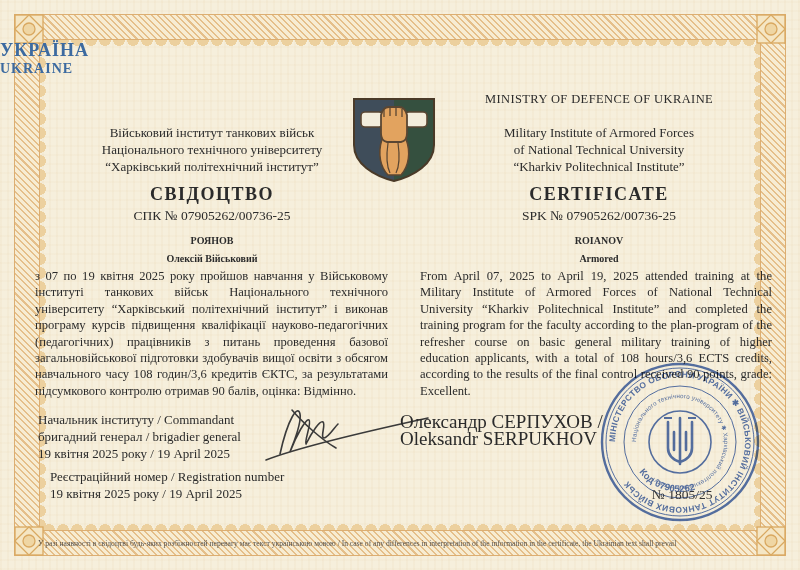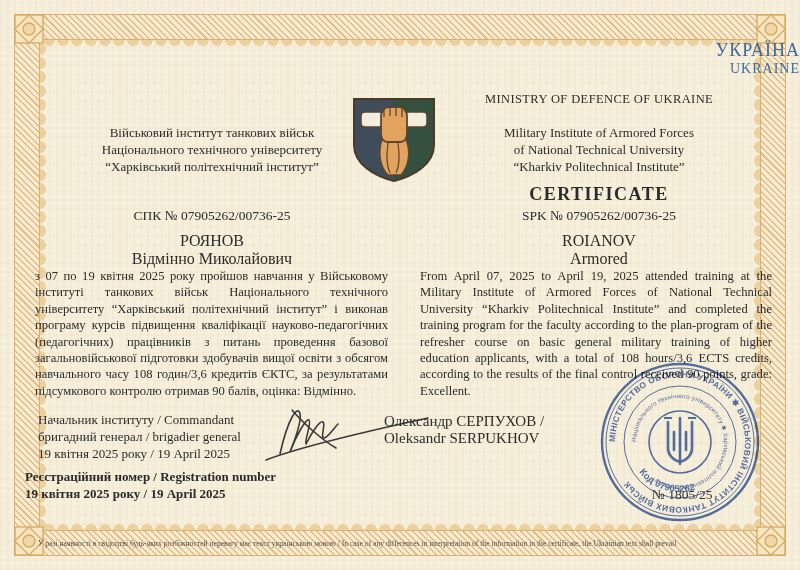--- a/index.html
+++ b/index.html
@@ -30,41 +30,41 @@
   .scallop.left { left:40px; }
   .scallop.right { right:40px; transform:scaleX(-1); }
 
   .corner { position:absolute; width:36px; height:36px; }
   .corner.tl { left:11px; top:11px; }
   .corner.tr { right:11px; top:11px; }
   .corner.bl { left:11px; bottom:11px; }
   .corner.br { right:11px; bottom:11px; }
 
   
-  .country { position:absolute; left:0; width:800px; text-align:right; font-weight:normal; color:#3c6aa0; letter-spacing:1px; }
+  .country { position:absolute; left:0; width:800px; text-align:left; font-weight:bold; color:#3c6aa0; letter-spacing:1px; }
   .country.uk { top:40px; font-size:18px; }
   .country.en { top:61px; font-size:14px; }
 
   .col { position:absolute; text-align:center; }
   .col-left  { left:36px;  width:352px; }
   .col-right { left:423px; width:352px;text-align:center; }
 
   .ministry { top:92px; font-size:12.5px; letter-spacing:0.4px; }
   .institute { top:124px; font-size:13px; line-height:17px; }
   .doc-title { top:184px; font-size:18px; font-weight:bold; letter-spacing:1.5px; }
   .doc-number { top:208px; font-size:13.5px; }
-  .person { top:232px; font-size:16px; line-height:18px; }
+  .person { top:232px; font-size:10px; line-height:18px;font-weight:bold; }
 
   .body-text { position:absolute; top:268px; font-size:12.6px; line-height:16.4px; text-align:justify; }
   .body-text.l { left:35px;  width:353px; }
   .body-text.r { left:420px; width:352px; }
 
   .sig-block { position:absolute; left:38px; top:411px; font-size:13px; line-height:17px; }
-  .signer    { position:absolute; left:384px; top:413px; font-size:15px; line-height:17px; }
-  .reg-block { position:absolute; left:25px; top:468px; font-size:13px; line-height:17px;font-weight:bold; }
+  .signer    { position:absolute; left:400px; top:413px; font-size:19px; line-height:17px; }
+  .reg-block { position:absolute; left:50px; top:468px; font-size:13px; line-height:17px; }
   .reg-number{ position:absolute; left:305px; top:469px; font-size:12.5px; }
   .serial    { position:absolute; left:652px; top:487px; font-size:13.5px; color:#333; }
 
   .footer-note { position:absolute; left:38px; top:507px; width:700px; font-size:7.6px; color:#55504a;margin-top:32px; }
 
   .emblem { position:absolute; left:348px; top:95px; width:92px; height:88px; }
   .stamp  { position:absolute; left:598px; top:360px; width:164px; height:164px; mix-blend-mode:multiply; opacity:.88; }
   .signature-svg { position:absolute; left:262px; top:388px; width:170px; height:78px; }
 </style>
 </head>
@@ -130,24 +130,25 @@
       <path d="M33,20 q2,-8 8,-8 h10 q6,0 8,8 v18 q0,8 -6,9 h-14 q-6,-1 -6,-9 Z" fill="#e2a35f" stroke="#5a4632" stroke-width="1.8"></path>
       <path d="M36,14 v8 M42,11 v10 M48,11 v10 M54,14 v8" stroke="#5a4632" stroke-width="1.3" fill="none"></path>
     </g>
   </svg>
 
   <div class="col col-left institute">
     <div>Військовий інститут танкових військ</div>
     <div>Національного технічного університету</div>
     <div>“Харківський політехнічний інститут”</div>
   </div>
+  <div class="col col-left doc-title">СВІДОЦТВО</div>
   <div class="col col-left doc-number">СПК № 07905262/00736-25</div>
   <div class="col col-left person">
     <div>РОЯНОВ</div>
-    <div>Відмінно Миколайович</div>
+    <div>Олексій Військовий</div>
   </div>
   <div class="body-text l">з 07 по 19 квітня 2025 року пройшов навчання у Військовому інституті танкових військ Національного технічного університету “Харківський політехнічний інститут” і виконав програму курсів підвищення кваліфікації науково-педагогічних (педагогічних) працівників з питань проведення базової загальновійськової підготовки здобувачів вищої освіти з обсягом навчального часу 108 годин/3,6 кредитів ЄКТС, за результатами підсумкового контролю отримав 90 балів, оцінка: Відмінно.</div>
 
   <div class="col col-right ministry">MINISTRY OF DEFENCE OF UKRAINE</div>
   <div class="col col-right institute">
     <div>Military Institute of Armored Forces</div>
     <div>of National Technical University</div>
     <div>“Kharkiv Politechnical Institute”</div>
   </div>
   <div class="col col-right doc-title">CERTIFICATE</div>

